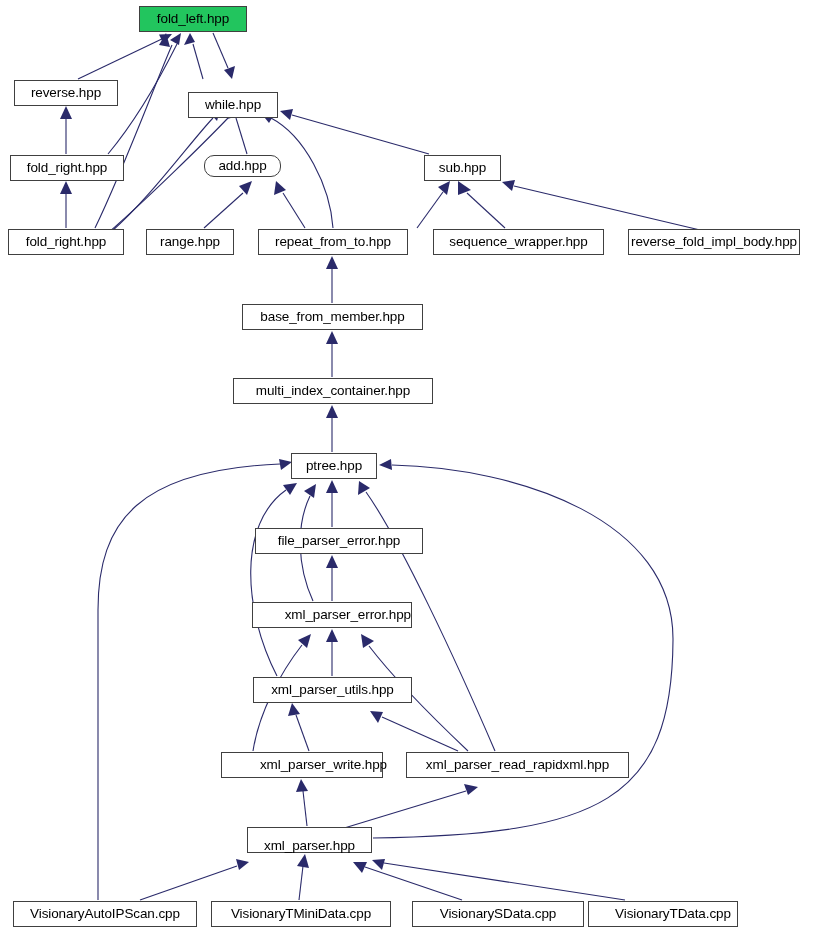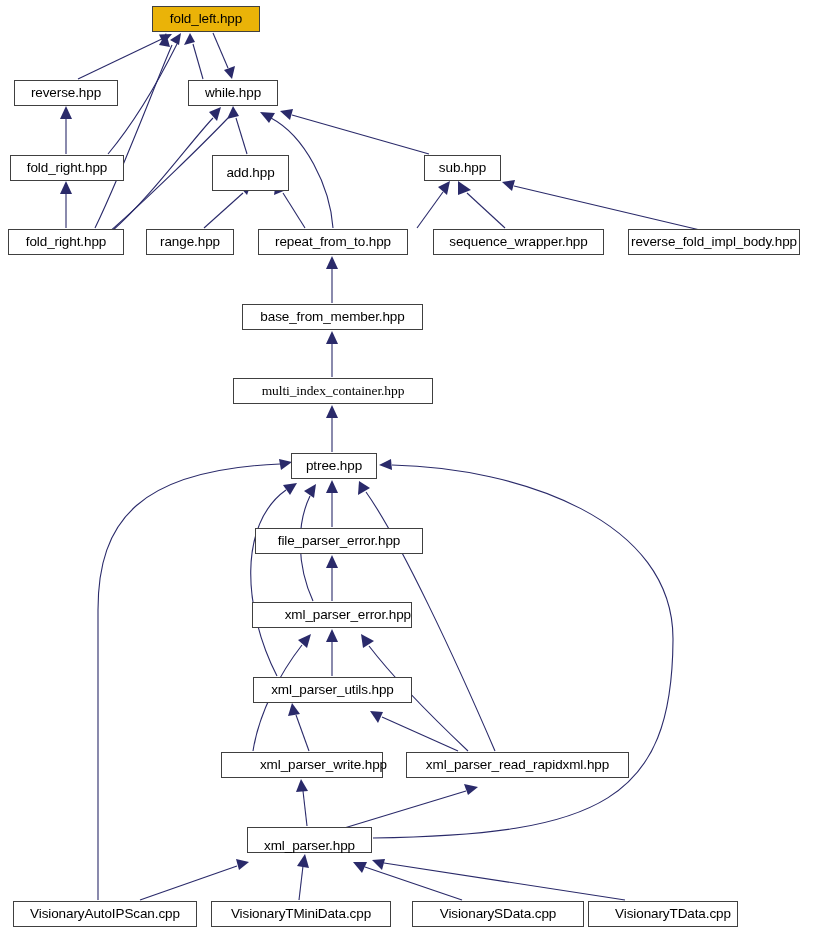--- a/index.html
+++ b/index.html
@@ -36,22 +36,21 @@
     justify-content: center;
     font-family: "Liberation Sans", sans-serif;
     font-size: 13.5px;
     color: #000000;
     line-height: 1;
     white-space: nowrap;
     letter-spacing: -0.1px;
     z-index: 5;
   }
   .node-box.highlight {
-    background: #eab308;
-    margin-left: 13px;
+    background: #22c55e;
   }
   .node-label {
     pointer-events: none;
   }
   .edge-line {
     fill: none;
     stroke: #2a2a6a;
     stroke-width: 1.1;
   }
   .arrow-head {
@@ -191,29 +190,29 @@
   </svg>
 
   <div class="node-box highlight" style="left:139px; top:6px; width:108px; height:26px;">
     <span class="node-label">fold_left.hpp</span>
   </div>
 
   <div class="node-box" style="left:14px; top:80px; width:104px; height:26px;">
     <span class="node-label">reverse.hpp</span>
   </div>
 
-  <div class="node-box" style="left:188px; top:80px; width:90px; height:26px;text-align:center;">
+  <div class="node-box" style="left:188px; top:92px; width:90px; height:26px;text-align:center;">
     <span class="node-label">while.hpp</span>
   </div>
 
   <div class="node-box" style="left:10px; top:155px; width:114px; height:26px;">
     <span class="node-label">fold_right.hpp</span>
   </div>
 
-  <div class="node-box" style="left:212px; top:155px; width:77px; height:36px;">
+  <div class="node-box" style="left:204px; top:155px; width:77px; height:22px;border-radius:10px;">
     <span class="node-label">add.hpp</span>
   </div>
 
   <div class="node-box" style="left:424px; top:155px; width:77px; height:26px;">
     <span class="node-label">sub.hpp</span>
   </div>
 
   <div class="node-box" style="left:8px; top:229px; width:116px; height:26px;">
     <span class="node-label">fold_right.hpp</span>
   </div>
@@ -231,21 +230,21 @@
   </div>
 
   <div class="node-box" style="left:628px; top:229px; width:172px; height:26px;">
     <span class="node-label">reverse_fold_impl_body.hpp</span>
   </div>
 
   <div class="node-box" style="left:242px; top:304px; width:181px; height:26px;">
     <span class="node-label">base_from_member.hpp</span>
   </div>
 
-  <div class="node-box" style="left:233px; top:378px; width:200px; height:26px;font-family:Liberation Serif, serif;">
+  <div class="node-box" style="left:233px; top:378px; width:200px; height:26px;">
     <span class="node-label">multi_index_container.hpp</span>
   </div>
 
   <div class="node-box" style="left:291px; top:453px; width:86px; height:26px;">
     <span class="node-label">ptree.hpp</span>
   </div>
 
   <div class="node-box" style="left:255px; top:528px; width:168px; height:26px;">
     <span class="node-label">file_parser_error.hpp</span>
   </div>

